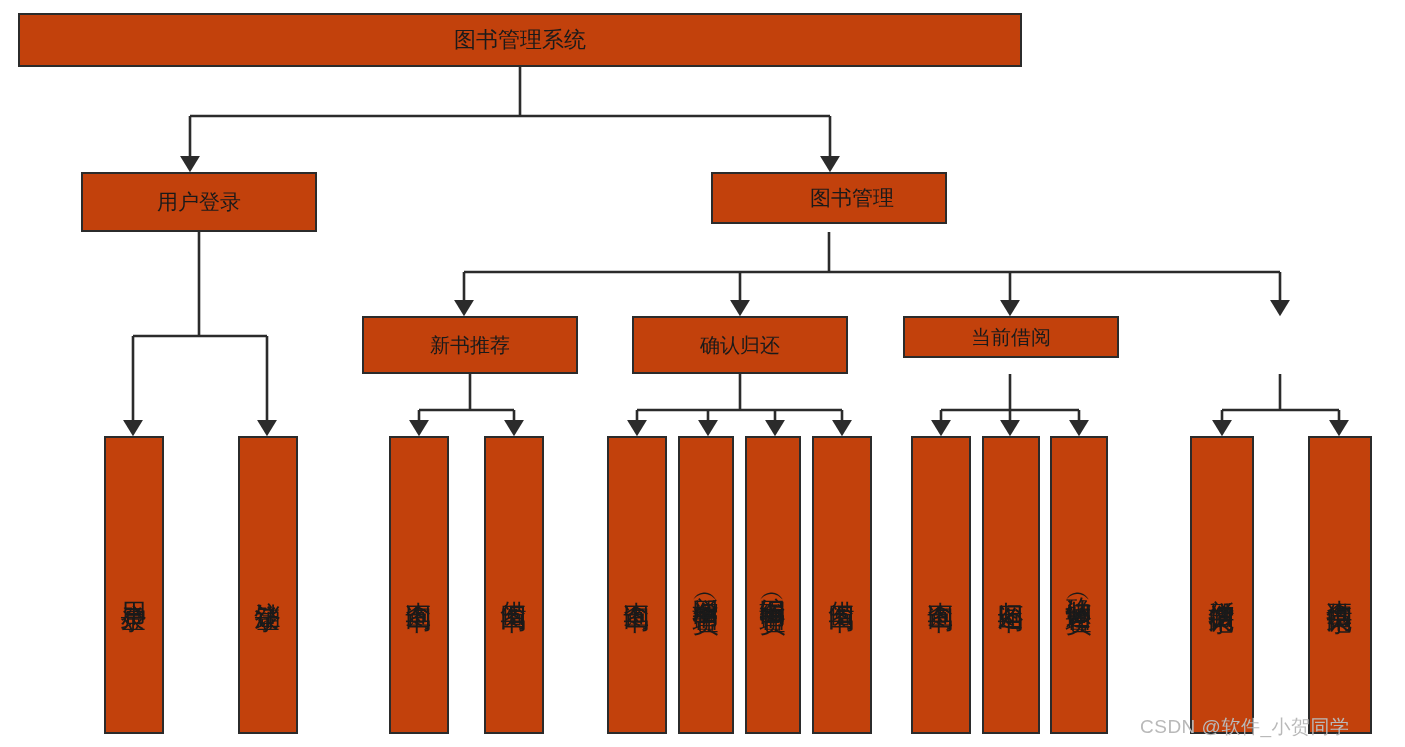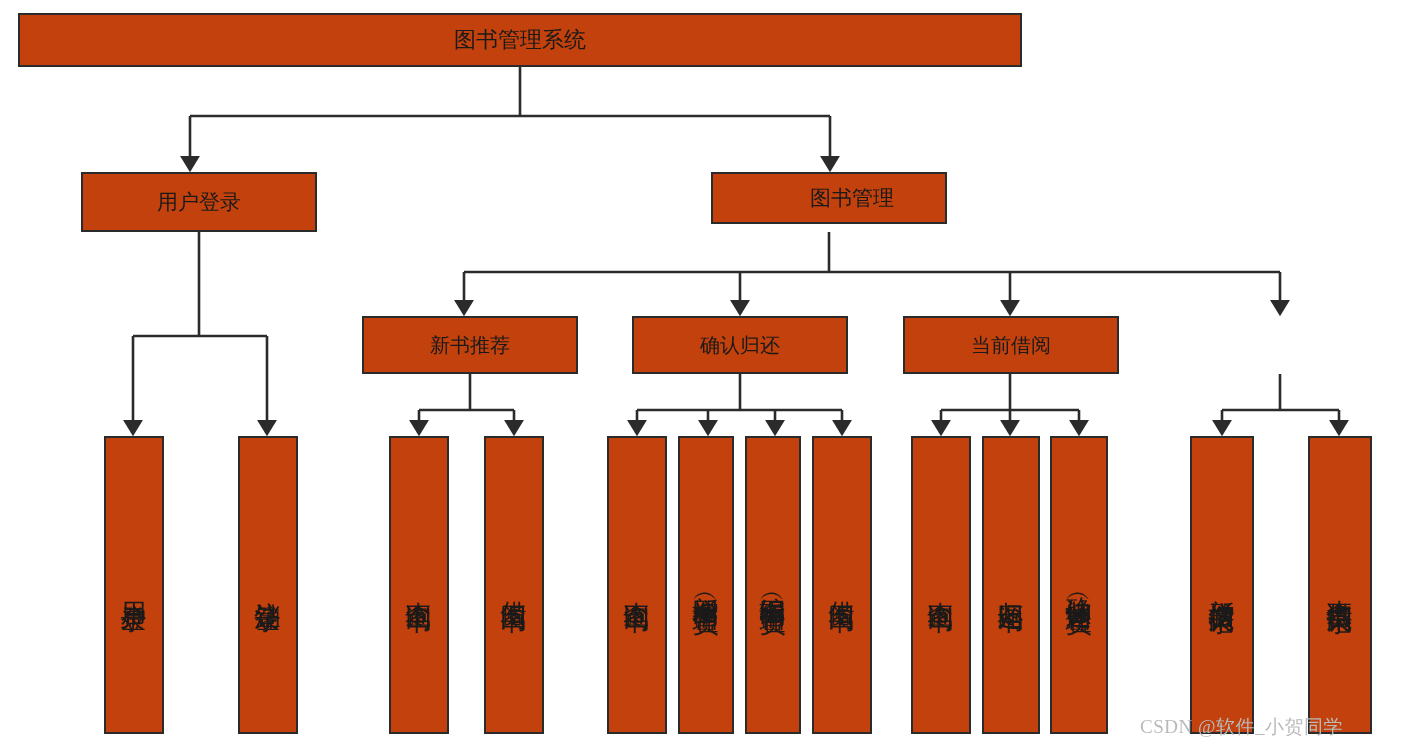--- a/index.html
+++ b/index.html
@@ -123,21 +123,21 @@
   <div class="node h-node lvl2" style="left:711px;top:172px;width:236px;height:52px;padding-left:46px;">
     <span class="lbl">图书管理</span>
   </div>
 
   <div class="node h-node lvl3" style="left:362px;top:316px;width:216px;height:58px;">
     <span class="lbl">新书推荐</span>
   </div>
   <div class="node h-node lvl3" style="left:632px;top:316px;width:216px;height:58px;">
     <span class="lbl">确认归还</span>
   </div>
-  <div class="node h-node lvl3" style="left:903px;top:316px;width:216px;height:58px;">
+  <div class="node h-node lvl3" style="left:903px;top:316px;width:216px;height:42px;">
     <span class="lbl">当前借阅</span>
   </div>
 
   <div class="node v-node" style="left:104px;top:436px;width:60px;height:298px;">
     <span class="lbl">用户登录</span>
   </div>
   <div class="node v-node" style="left:238px;top:436px;width:60px;height:298px;">
     <span class="lbl">注销登录</span>
   </div>
 
@@ -171,15 +171,15 @@
     <span class="lbl">确认归还（管理员）</span>
   </div>
 
   <div class="node v-node" style="left:1190px;top:436px;width:64px;height:298px;">
     <span class="lbl">新增借阅记录</span>
   </div>
   <div class="node v-node" style="left:1308px;top:436px;width:64px;height:298px;">
     <span class="lbl">查询借阅记录</span>
   </div>
 
-  <div class="watermark" style="left:1140px;top:714px;font-family:Liberation Serif, serif;">CSDN @软件_小贺同学</div>
+  <div class="watermark" style="left:1140px;top:714px;">CSDN @软件_小贺同学</div>
 
 </div>
 
 </body></html>

